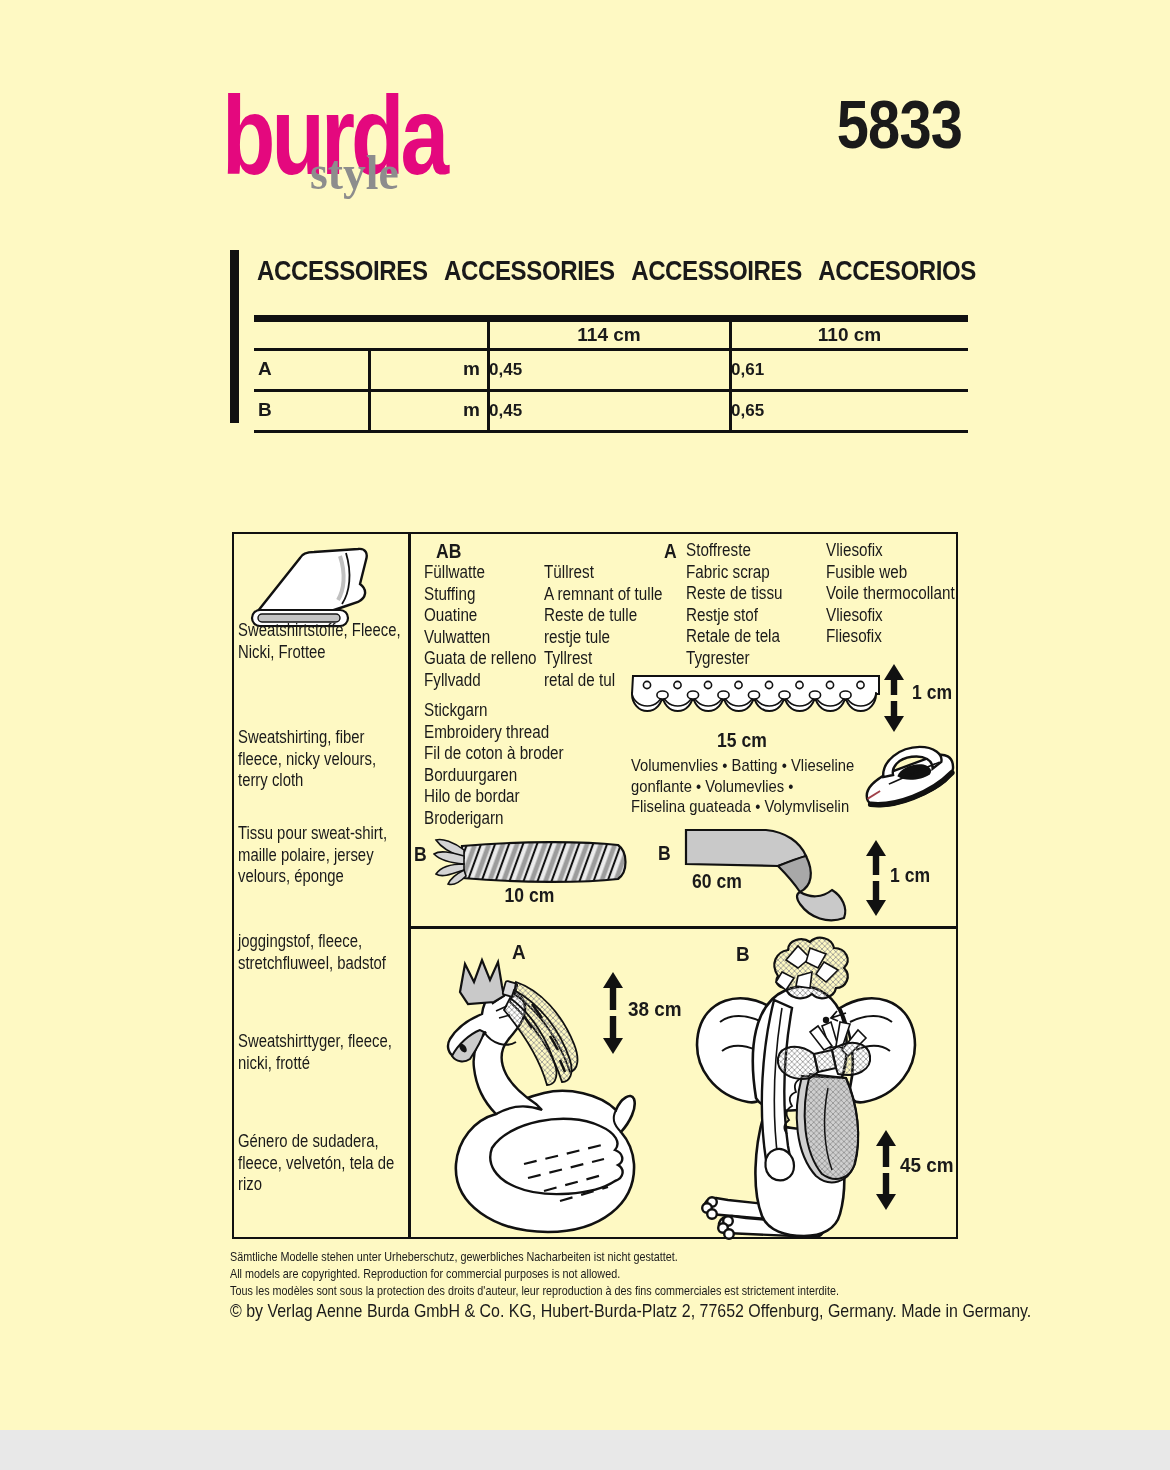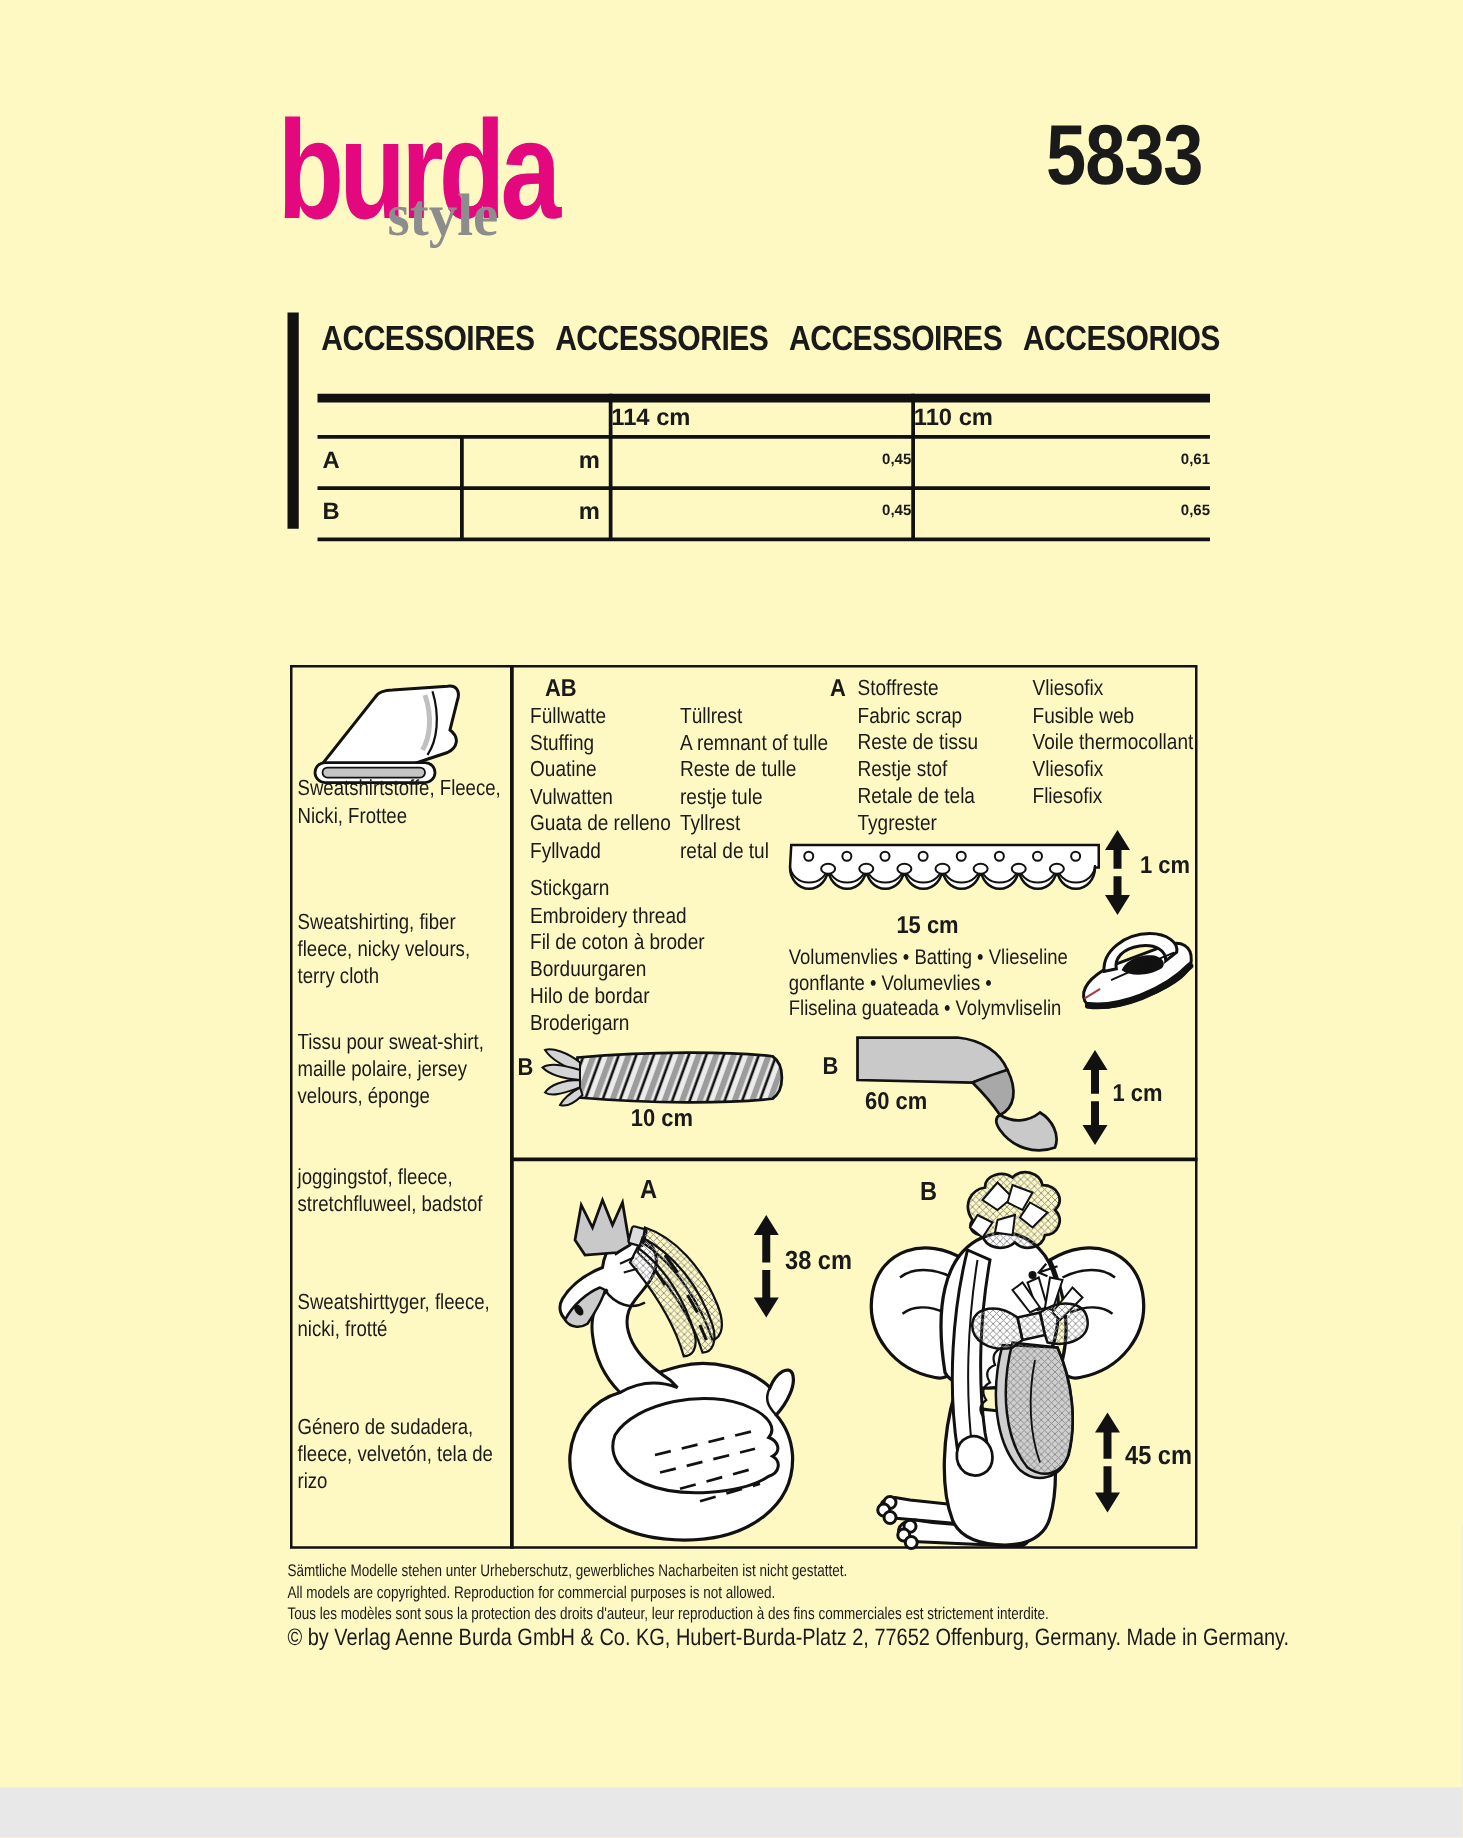--- a/index.html
+++ b/index.html
@@ -12,22 +12,22 @@
             transform:scaleX(.95);transform-origin:0 0;}
   .pat-num{position:absolute;left:760px;top:90px;width:202px;text-align:right;font-size:68px;line-height:1;
            font-weight:bold;transform:scaleX(.85);transform-origin:100% 0;letter-spacing:-1px;}
   .title-bar{position:absolute;left:230px;top:250px;width:9px;height:173px;background:#111;}
   .title{position:absolute;left:257px;top:255px;font-size:28px;font-weight:bold;letter-spacing:-.5px;
          word-spacing:13px;transform:scaleX(.86);transform-origin:0 0;white-space:nowrap;}
   .hline{position:absolute;background:#111;height:2.5px;}
   .vline{position:absolute;background:#111;width:2.5px;}
   .thickbar{position:absolute;background:#111;}
   .tc{position:absolute;font-weight:bold;font-size:19px;}
-  .tcc{}
-  .tval{position:absolute;font-weight:bold;font-size:12px;text-align:right;}
+  .tcc{text-align:center;}
+  .tval{position:absolute;font-weight:bold;font-size:17px;text-align:left;}
   .box{position:absolute;left:232px;top:532px;width:726px;height:707px;border:2.5px solid #111;box-sizing:border-box;}
   .fabric{position:absolute;font-size:17.5px;line-height:21.5px;white-space:pre-line;width:200px;
           transform:scaleX(.85);transform-origin:0 0;}
   .list{position:absolute;font-size:17.5px;line-height:21.5px;transform:scaleX(.87);transform-origin:0 0;}
   .list div{white-space:nowrap;}
   .lbl{position:absolute;font-weight:bold;font-size:19.5px;transform:scaleX(.9);transform-origin:0 0;white-space:nowrap;}
   .dim{position:absolute;font-weight:bold;font-size:19.5px;transform:scaleX(.9);transform-origin:0 0;white-space:nowrap;}
   .dimc{text-align:center;}
   .fp{position:absolute;left:230px;font-size:13.5px;transform:scaleX(.8);transform-origin:0 0;white-space:nowrap;}
   .fpc{position:absolute;left:230px;font-size:19px;transform:scaleX(.84);transform-origin:0 0;white-space:nowrap;}

